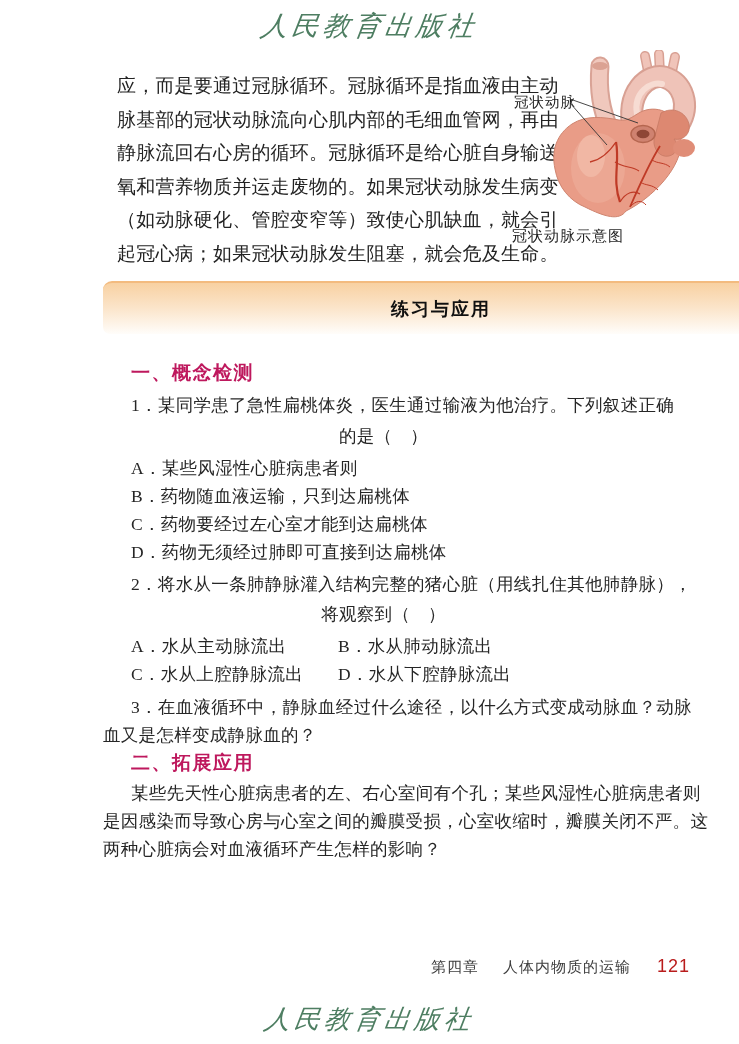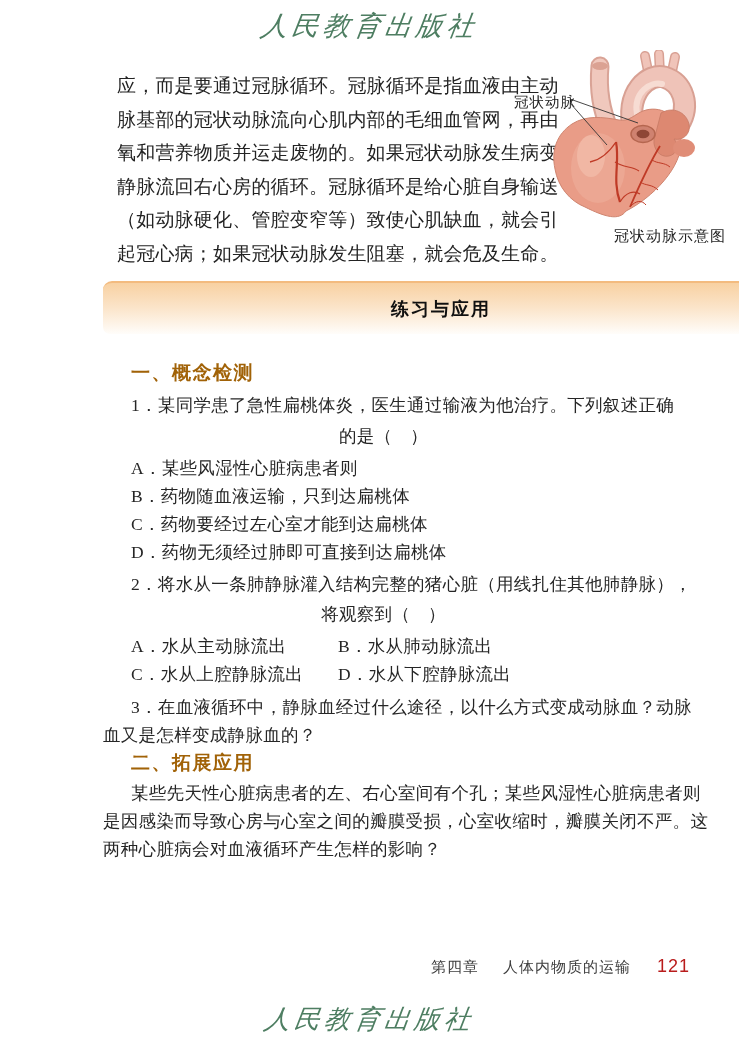--- a/index.html
+++ b/index.html
@@ -22,21 +22,21 @@
   
   .intro {
     position:absolute; left:85px; top:69px; width:450px;
     font-size:19px; line-height:33.6px; white-space:nowrap;
     letter-spacing:0.2px; color:#232323;margin-left:32px;
   }
 
   
   .heart-fig { position:absolute; left:512px; top:50px; width:214px; }
   .heart-fig figcaption {
-    text-align:right; font-size:15px; margin-top:3px; color:#1f1f1f;
+    text-align:left; font-size:15px; margin-top:3px; color:#1f1f1f;
     letter-spacing:1px;
   }
   .fig-label-text {
     font-family:"Liberation Serif","DejaVu Serif",serif;
     font-size:14.5px; letter-spacing:1px; fill:#1a1a1a;
   }
 
   
   .ex-banner {
     position:absolute; left:103px; top:281px; width:676px; height:53px;
@@ -44,21 +44,21 @@
     border-top:2px solid #f3bb7f;
     background:linear-gradient(180deg,#f8d1a2 0%,#fbe4c9 48%,#fffdfa 100%);
     text-align:center; padding-top:14px;
     font-family:"Liberation Sans","DejaVu Sans",sans-serif;
     font-weight:bold; font-size:18px; color:#101010; letter-spacing:2px;
   }
 
   .h-teal {
     position:absolute; left:131px;
     font-family:"Liberation Sans","DejaVu Sans",sans-serif;
-    font-weight:600; font-size:19px; color:#a16207; letter-spacing:1.5px;
+    font-weight:600; font-size:19px; color:#be185d; letter-spacing:1.5px;
     white-space:nowrap;
     text-align:center;
   }
   #h-concept { top:360px; }
   #h-expand  { top:750px; }
 
   .exline {
     position:absolute; font-size:17.5px; color:#262626;
     white-space:nowrap; letter-spacing:0.3px;
   }
@@ -80,22 +80,22 @@
 </head>
 <body>
 
 <div class="page">
 
   <div class="logo logo-top">人民教育出版社</div>
 
   <div class="intro">
     <div>应，而是要通过冠脉循环。冠脉循环是指血液由主动</div>
     <div>脉基部的冠状动脉流向心肌内部的毛细血管网，再由</div>
+    <div>静脉流回右心房的循环。冠脉循环是给心脏自身输送</div>
     <div>氧和营养物质并运走废物的。如果冠状动脉发生病变</div>
-    <div>静脉流回右心房的循环。冠脉循环是给心脏自身输送</div>
     <div>（如动脉硬化、管腔变窄等）致使心肌缺血，就会引</div>
     <div>起冠心病；如果冠状动脉发生阻塞，就会危及生命。</div>
   </div>
 
   <figure class="heart-fig">
     <svg width="214" height="170" viewBox="0 0 214 170">
 
       <path d="M88,16 C86,38 88,58 98,80" stroke="#d9a396" stroke-width="19" fill="none" stroke-linecap="round"></path>
       <path d="M88,16 C86,38 88,58 98,80" stroke="#f0c8bd" stroke-width="15" fill="none" stroke-linecap="round"></path>
       <ellipse cx="88" cy="16" rx="8" ry="4" fill="#dba293"></ellipse>

